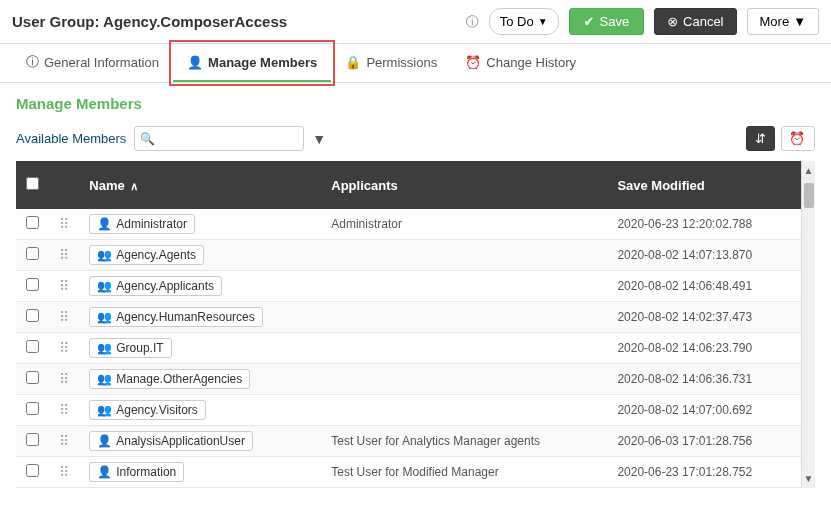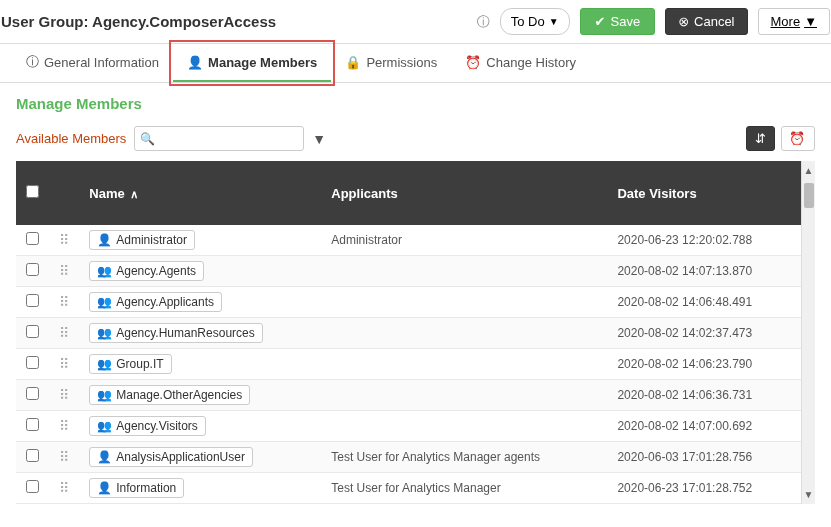--- a/index.html
+++ b/index.html
@@ -2,21 +2,21 @@
 <html><head>
   <meta charset="utf-8">
   <style>
     * { box-sizing: border-box; margin: 0; padding: 0; }
     body { font-family: Arial, sans-serif; font-size: 13px; background: #fff; color: #333; width: 831px; height: 527px; overflow: hidden; }
 
     
     .page-header {
       display: flex;
       align-items: center;
-      padding: 8px 1px;
+      padding: 8px 12px;
       border-bottom: 1px solid #ddd;
       background: #fff;
       gap: 10px;
     }
     .page-title {
       font-size: 15px;
       font-weight: bold;
       color: #333;
       flex: 1;
     }
@@ -64,21 +64,20 @@
     .btn-more {
       background: #fff;
       border: 1px solid #ccc;
       border-radius: 3px;
       padding: 5px 12px;
       cursor: pointer;
       font-size: 13px;
       display: flex;
       align-items: center;
       gap: 4px;
-      text-decoration: underline;
     }
 
     
     .tabs {
       display: flex;
       border-bottom: 1px solid #ddd;
       background: #fff;
       padding: 0 12px;
     }
     .tab-item {
@@ -113,21 +112,21 @@
 
     
     .members-bar {
       display: flex;
       align-items: center;
       margin-bottom: 10px;
       gap: 8px;
     }
     .members-label {
       font-size: 13px;
-      color: #c2410c;
+      color: #0c4a6e;
       font-weight: normal;
       min-width: 110px;
     }
     .search-input-wrap {
       position: relative;
       display: flex;
       align-items: center;
     }
     .search-input {
       border: 1px solid #ccc;
@@ -181,21 +180,21 @@
     .data-table {
       width: 100%;
       border-collapse: collapse;
       font-size: 13px;
     }
     .data-table thead tr {
       background: #3d3d3d;
       color: #fff;
     }
     .data-table thead th {
-      padding: 24px 10px;
+      padding: 16px 10px;
       text-align: left;
       font-weight: bold;
       font-size: 13px;
       white-space: nowrap;
     }
     .data-table thead th:first-child { width: 30px; }
     .data-table thead th:nth-child(2) { width: 30px; }
     .data-table tbody tr {
       border-bottom: 1px solid #e8e8e8;
       background: #fff;
@@ -334,21 +333,21 @@
       <thead>
         <tr>
           <th>
             <input type="checkbox" style="">
           </th>
           <th></th>
           <th>
             Name <span class="sort-arrow">∧</span>
           </th>
           <th>Applicants</th>
-          <th>Date Visitors</th>
+          <th>Save Modified</th>
         </tr>
       </thead>
       <tbody id="table-body">
       <tr>
             <td><input type="checkbox" style=""></td>
             <td><span class="drag-handle">⠿</span></td>
             <td><span class="member-tag">
                 <span class="tag-icon">👤</span>
                 <span>Administrator</span>
               </span></td>
@@ -425,21 +424,21 @@
             <td class="description-cell">Test User for Analytics Manager agents</td>
             <td class="date-modified">2020-06-03 17:01:28.756</td>
           </tr>
           <tr>
             <td><input type="checkbox" style=""></td>
             <td><span class="drag-handle">⠿</span></td>
             <td><span class="member-tag">
                 <span class="tag-icon">👤</span>
                 <span>Information</span>
               </span></td>
-            <td class="description-cell">Test User for Analytics Manager</td>
+            <td class="description-cell">Test User for Modified Manager</td>
             <td class="date-modified">2020-06-23 17:01:28.752</td>
           </tr>
         </tbody>
     </table>
     <div class="scrollbar-right">
       <span class="scroll-arrow">▲</span>
       <div class="scroll-track">
         <div class="scroll-thumb2"></div>
       </div>
       <span class="scroll-arrow">▼</span>

